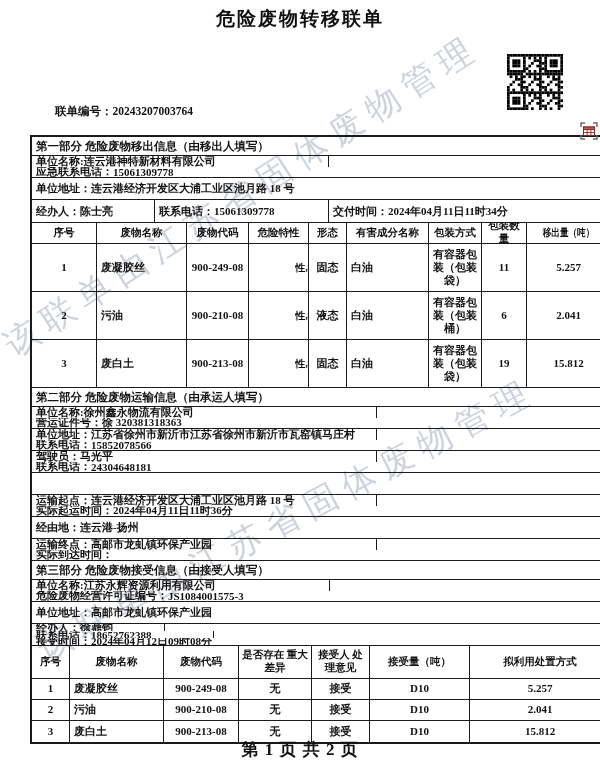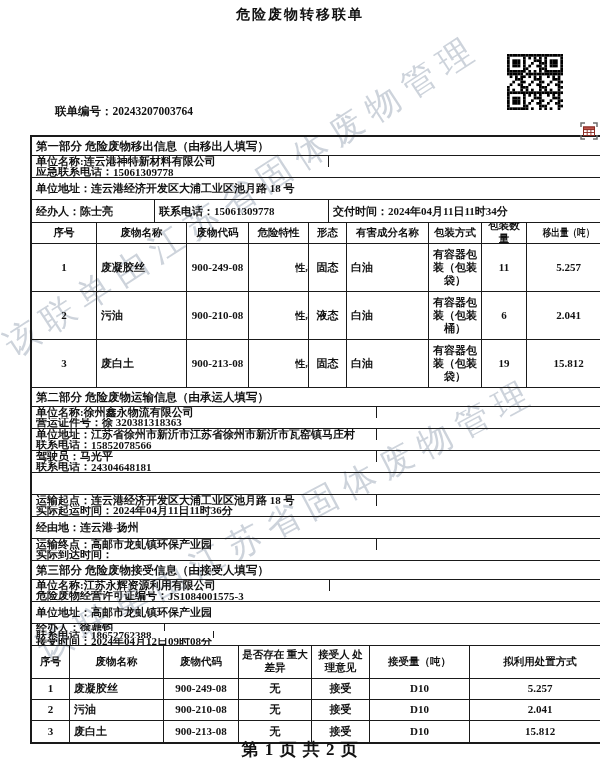--- a/index.html
+++ b/index.html
@@ -1,19 +1,19 @@
 <!DOCTYPE html>
 <html><head>
 <meta charset="utf-8">
 <style>
   html,body{margin:0;padding:0;background:#fff;}
   .page{position:relative;width:600px;height:766px;background:#ffffff;overflow:hidden;
         font-family:"Liberation Serif","DejaVu Serif",serif;color:#111;}
   .title{position:absolute;top:6px;left:0;width:100%;text-align:center;margin:0;
-         font-size:14px;font-weight:bold;letter-spacing:2px;z-index:2;}
+         font-size:19px;font-weight:bold;letter-spacing:2px;z-index:2;}
   .watermark{position:absolute;font-size:34px;letter-spacing:9px;font-weight:400;
              color:rgba(130,145,165,0.40);white-space:nowrap;transform-origin:0 50%;
              z-index:0;pointer-events:none;}
   .wm-a{left:8px;top:325px;transform:rotate(-33deg);}
   .wm-b{left:40px;top:628px;transform:rotate(-28deg);}
   .qr{position:absolute;left:507px;top:54px;width:56px;height:56px;z-index:2;line-height:0;}
   .capture-ic{position:absolute;left:579px;top:121px;width:20px;height:20px;z-index:3;cursor:pointer;line-height:0;}
   .form-no{position:absolute;left:34px;top:104px;font-size:11.5px;font-weight:bold;z-index:2;padding-left:21px;}
   .form{position:absolute;left:30px;top:135px;width:582px;border:2px solid #1a1a1a;
         z-index:1;box-sizing:border-box;background:transparent;}

